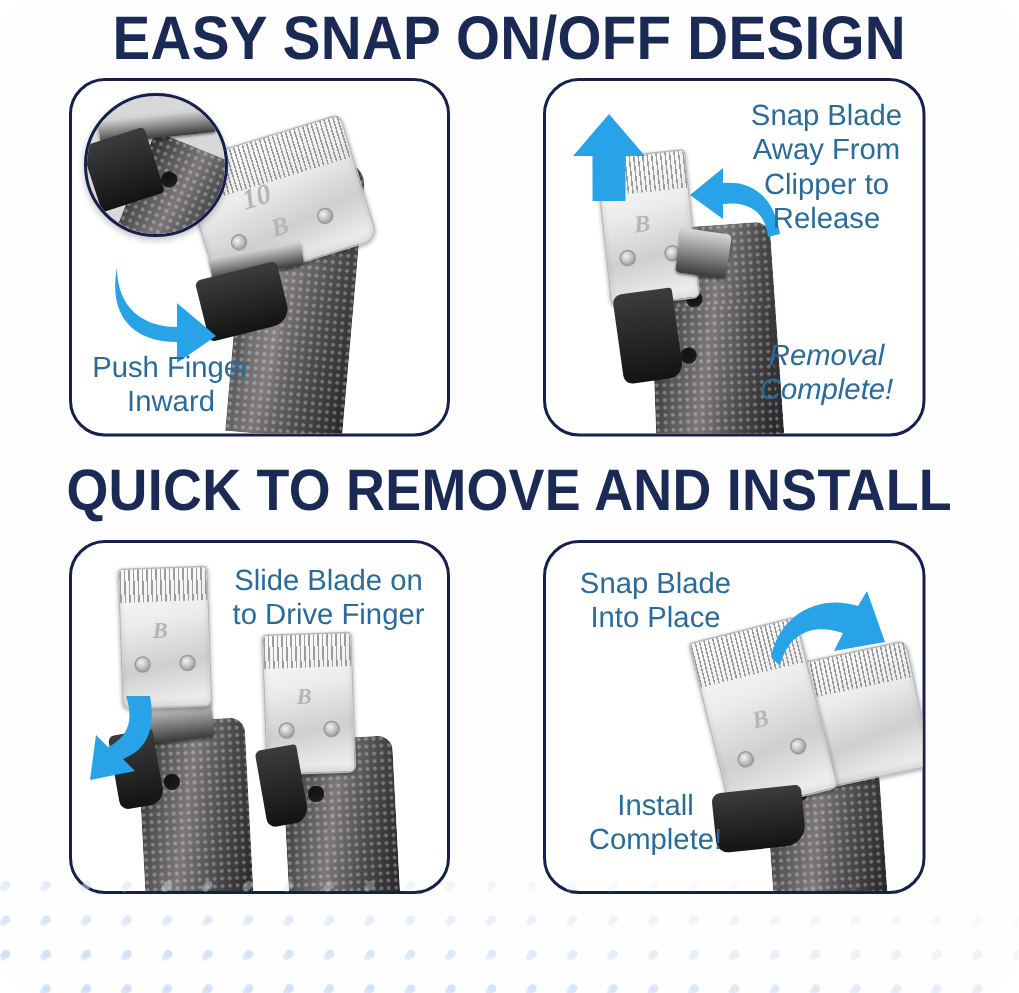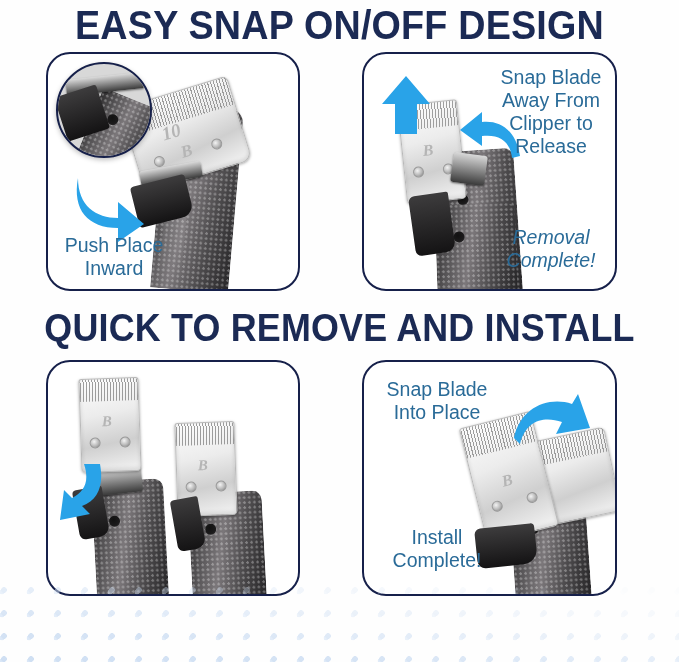--- a/index.html
+++ b/index.html
@@ -7,20 +7,21 @@
     padding: 0;
     background: #ffffff;
   }
   #infographic {
     position: relative;
     width: 679px;
     height: 662px;
     background: #fefefe;
     overflow: hidden;
     font-family: "Liberation Sans", sans-serif;
+    border-radius: 26px;
     -webkit-font-smoothing: antialiased;
   }
 
   
   .dot-band {
     position: absolute;
     left: 0;
     bottom: 0;
     width: 679px;
     height: 76px;
@@ -184,21 +185,21 @@
     <div class="inset-circle" style="left:8px; top:8px; width:92px; height:92px;">
       <div class="clipper-body" style="left:30px; top:34px; width:70px; height:70px; transform:rotate(22deg);"></div>
       <div class="latch" style="left:8px; top:12px; width:78px; height:16px; transform:rotate(-6deg);"></div>
       <div class="latch-dark" style="left:2px; top:26px; width:44px; height:46px; transform:rotate(-18deg);"></div>
     </div>
 
     <svg class="arrow-svg" style="left:22px; top:118px;" width="80" height="72" viewBox="0 0 80 72">
       <path d="M8 6 C8 34 26 46 48 46 L48 30 L74 52 L48 70 L48 56 C18 56 2 38 8 6 Z" fill="#29a3e8"></path>
     </svg>
 
-    <div class="panel-caption cap-left" style="left:2px; top:180px; width:128px;">Push Place
+    <div class="panel-caption cap-left" style="left:2px; top:180px; width:128px;">Push Finger
 Inward</div>
   </div>
 
   <div class="panel" id="panel-2">
 
     <div class="clipper-body" style="left:78px; top:96px; width:76px; height:142px; transform:rotate(-4deg); border-radius:12px 10px 0 0;"></div>
     <div class="clipper-body" style="left:72px; top:150px; width:80px; height:90px; transform:rotate(-2deg); border-radius:8px 8px 0 0;"></div>
 
     <div class="blade" style="left:38px; top:48px; width:58px; height:98px; transform:rotate(-6deg);">
       <div class="blade-teeth" style="height:26%; background-image:repeating-linear-gradient(90deg,#8f8f8f 0 1px,rgba(0,0,0,0) 1px 3px);"></div>
@@ -247,20 +248,22 @@
       <div class="blade-mark" style="left:21px; top:34px; font-size:15px;">B</div>
       <div class="blade-screw" style="left:8px; top:58px;"></div>
       <div class="blade-screw" style="left:38px; top:58px;"></div>
     </div>
     <div class="latch-dark" style="left:126px; top:136px; width:28px; height:52px; transform:rotate(-10deg); border-radius:4px 2px 10px 6px;"></div>
 
     <svg class="arrow-svg" style="left:6px; top:98px;" width="56" height="66" viewBox="0 0 56 66">
       <path d="M46 4 C50 26 44 40 28 46 L36 54 L6 60 L10 30 L18 38 C30 32 36 22 30 4 Z" fill="#29a3e8"></path>
     </svg>
 
+    <div class="panel-caption cap-right" style="left:96px; top:14px; width:150px;">Slide Blade on
+to Drive Finger</div>
   </div>
 
   <div class="panel" id="panel-4">
 
     <div class="clipper-body" style="left:148px; top:128px; width:76px; height:108px; transform:rotate(-4deg); border-radius:12px 10px 0 0;"></div>
 
     <div class="blade" style="left:150px; top:74px; width:98px; height:84px; transform:rotate(-12deg); border-radius:4px 6px 8px 8px;">
       <div class="blade-teeth" style="height:28%;"></div>
     </div>
 

